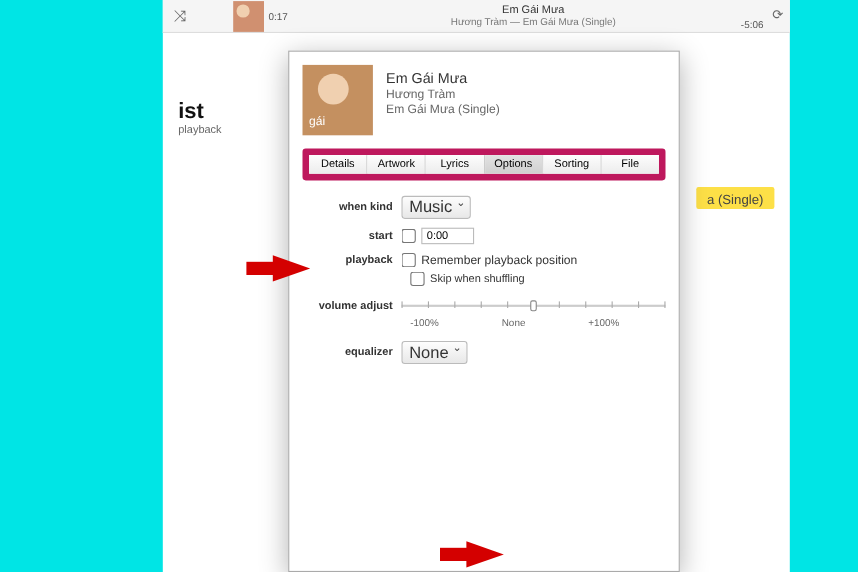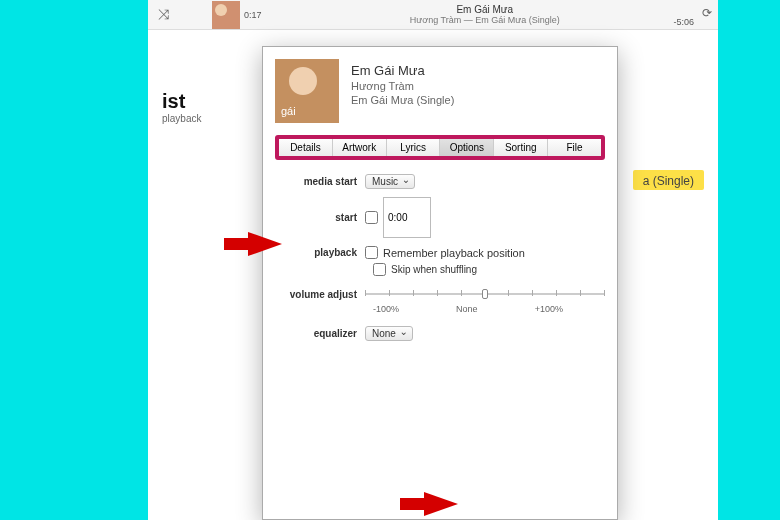--- a/index.html
+++ b/index.html
@@ -24,30 +24,30 @@
   .row-stub { background: #fde047; padding: 4px 10px; font-size: 12px; color: #444; height: 20px; border-radius: 2px; }
   .dialog { position: absolute; left: 262px; top: 46px; width: 356px; height: 474px; background: #fff; border: 1px solid #aaa; box-shadow: 0 6px 24px rgba(0,0,0,0.3); padding: 12px; display:flex; flex-direction:column; }
   .dlg-head { display:flex; gap: 12px; }
   .artwork-big { width: 64px; height: 64px; background: #c49060; position: relative; overflow:hidden; }
   .artwork-big::before { content:""; position:absolute; left:14px; top:8px; width:28px; height:28px; background:#f0d0b0; border-radius:50%; }
   .artwork-big::after { content:"gái\A"; white-space:pre; position:absolute; left:6px; bottom:6px; font-size:11px; color:#fff; }
   .dlg-titles { padding-top: 4px; }
   .dlg-title { font-size: 13px; color: #333; margin-bottom: 2px; }
   .dlg-artist { font-size: 11px; color: #666; margin-bottom: 2px; }
   .dlg-album { font-size: 11px; color: #666; }
-  .tabs { display:flex; margin-top: 12px; border: 4px solid #be185d; border-radius: 3px; overflow:hidden; width: 100%; }
+  .tabs { display:flex; margin-top: 12px; border: 6px solid #be185d; border-radius: 3px; overflow:hidden; width: 100%; }
   .tab { flex:1; text-align:center; padding: 3px 0; font-size: 10px; background: linear-gradient(#fdfdfd,#ececec); border-right:1px solid #ccc; cursor:pointer; }
   .tab:last-child { border-right:none; }
   .tab.active { background: linear-gradient(#e2e2e2,#d0d0d0); }
   .form { margin-top: 14px; font-size: 11px; color: #333; }
   .row { display:flex; align-items:center; margin-bottom: 8px; }
   .label { width: 90px; text-align: right; font-weight: 600; padding-right: 8px; font-size: 10px; }
-  .select { background: linear-gradient(#fdfdfd,#e8e8e8); border:1px solid #bbb; border-radius:3px; padding: 1px 16px 1px 6px; font-size:10px; position:relative; }
+  .select { background: linear-gradient(#fdfdfd,#e8e8e8); border:1px solid #bbb; border-radius:3px; padding: 1px 16px 1px 6px; font-size:15px; position:relative; }
   .select::after { content:"⌄"; position:absolute; right:4px; top:-1px; font-size:10px; color:#444; }
-  input.txt { border:1px solid #bbb; padding: 14px 4px; font-size:10px; width: 48px; background:#fff; }
+  input.txt { border:1px solid #bbb; padding: 1px 4px; font-size:10px; width: 48px; background:#fff; }
   input.chk { margin-right: 5px; vertical-align: middle; }
   .chk-row { margin-left: 98px; font-size:10px; display:flex; align-items:center; margin-bottom:4px; }
   .slider-wrap { display:flex; align-items:center; gap:6px; flex:1; }
   .slider { position:relative; height: 16px; flex:1; }
   .slider .track { position:absolute; left:0; right:0; top:7px; height:2px; background:#ccc; }
   .slider .ticks { position:absolute; left:0; right:0; top:4px; height:8px; display:flex; justify-content:space-between; }
   .slider .ticks span { width:1px; height:6px; background:#aaa; }
   .slider .thumb { position:absolute; left:50%; top:3px; width:6px; height:10px; background:#fff; border:1px solid #888; border-radius:2px; transform:translateX(-50%); }
   .slider-labels { display:flex; justify-content:space-between; font-size:9px; color:#666; margin: 2px 0 0 98px; width: 190px; align-items: flex-end; }
   .footer { margin-top:auto; display:flex; justify-content:flex-end; gap:10px; padding-top: 10px; }
@@ -102,21 +102,21 @@
       <div class="tab">Artwork</div>
       <div class="tab">Lyrics</div>
       <div class="tab active">Options</div>
       <div class="tab">Sorting</div>
       <div class="tab">File</div>
     </div>
 
     <div class="form">
 
       <div class="row">
-        <div class="label">media start</div>
+        <div class="label">when kind</div>
         <div class="select">Music</div>
       </div>
 
       <div class="row">
         <div class="label">start</div>
         <input type="checkbox" class="chk" style="">
         <input class="txt" value="0:00" style="">
       </div>
 
 

